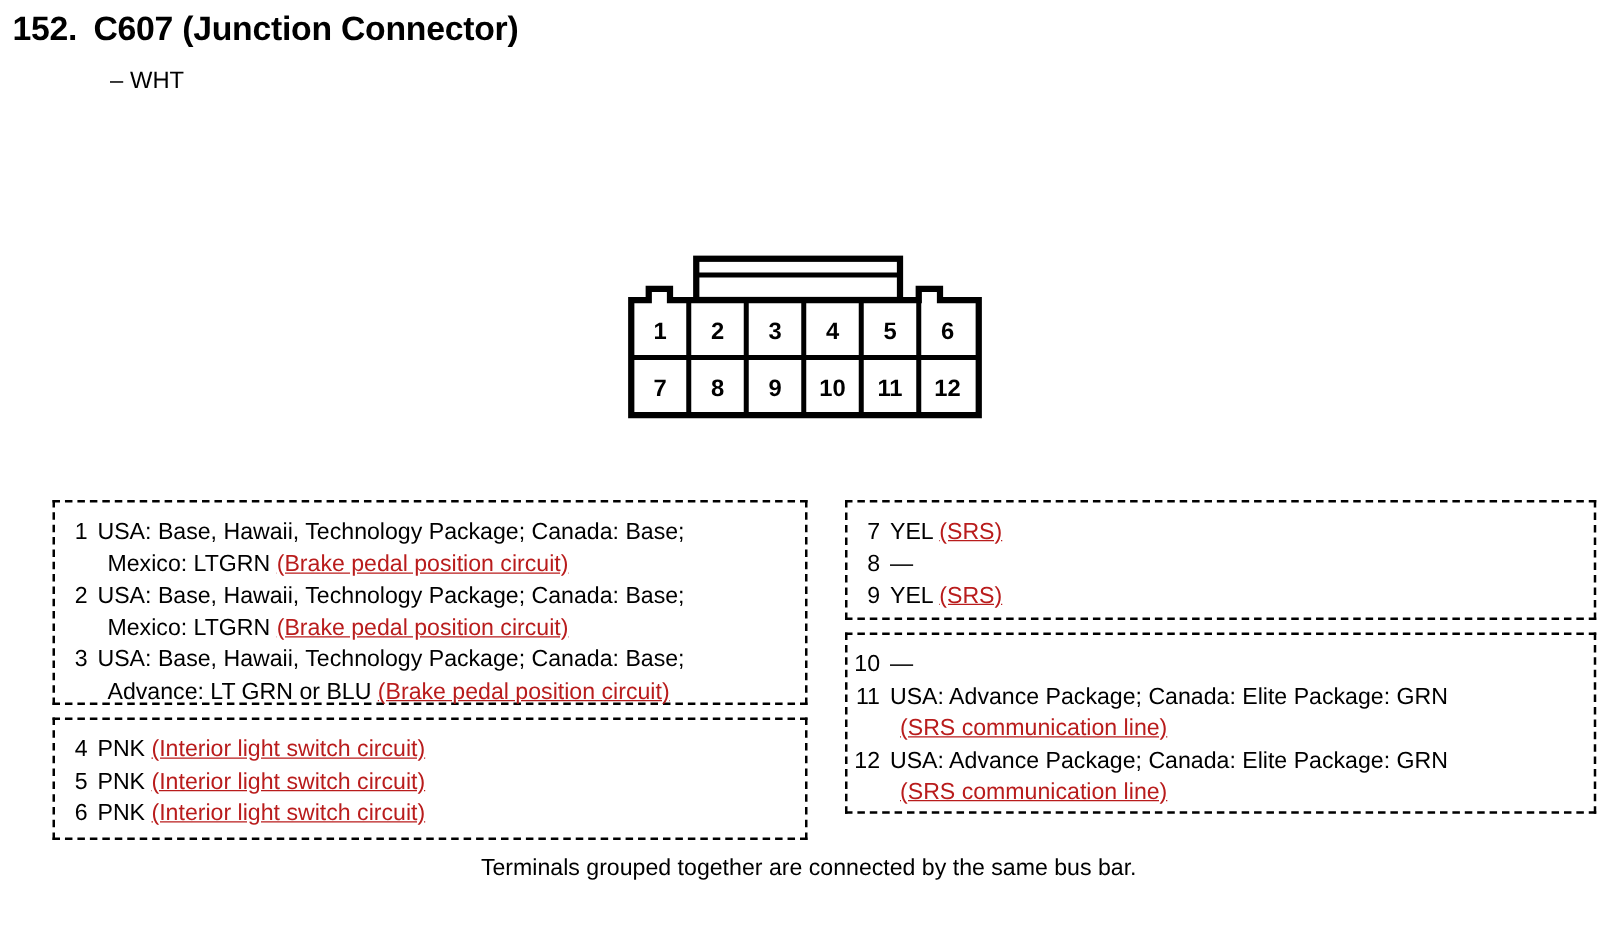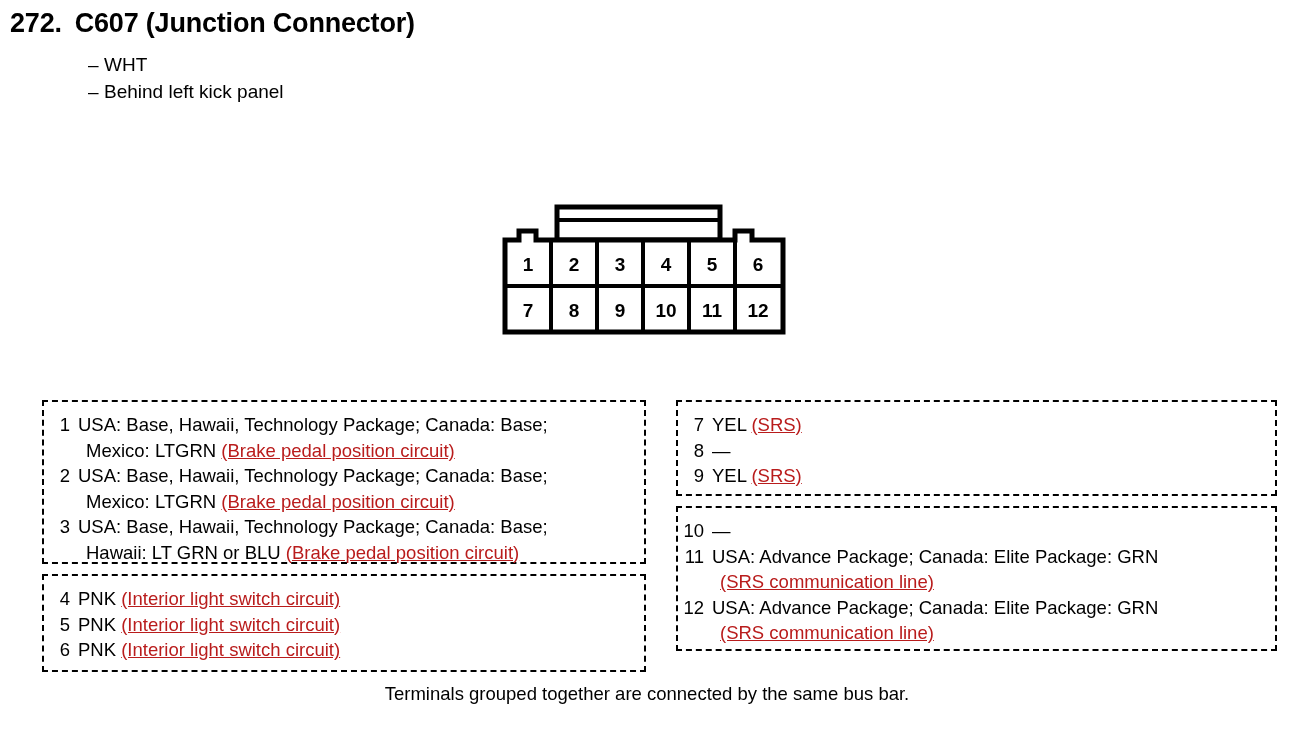--- a/index.html
+++ b/index.html
@@ -92,29 +92,26 @@
     top: 683px;
     width: 1294px;
     text-align: center;
     font-size: 18.5px;
   }
 </style>
 </head>
 <body>
 
 <div id="heading">
-  <span class="num">272.</span><span>C607 (Junction Connector)</span>
+  <span class="num">152.</span><span>C607 (Junction Connector)</span>
 </div>
 
 <div id="notes">
   <div class="note-line">
     <span class="note-dash">–</span><span>WHT</span>
-  </div>
-  <div class="note-line">
-    <span class="note-dash">–</span><span>Behind left kick panel</span>
   </div>
 </div>
 
 <div id="connector">
   <svg width="300" height="150" viewBox="0 0 300 150">
 
     <rect x="62" y="14" width="163" height="33" fill="#ffffff" stroke="#000000" stroke-width="5"></rect>
     <line x1="64" y1="27" x2="223" y2="27" stroke="#000000" stroke-width="4"></line>
 
     <path d="M 10 47
@@ -167,21 +164,21 @@
         <span>Mexico: LTGRN</span>
         <span class="circuit">(Brake pedal position circuit)</span>
       </div>
     </div>
     <div>
       <div class="pinrow">
         <span class="pin-no">3</span>
         <span class="pin-desc">USA: Base, Hawaii, Technology Package; Canada: Base;</span>
       </div>
       <div class="pin-cont">
-        <span>Hawaii: LT GRN or BLU</span>
+        <span>Advance: LT GRN or BLU</span>
         <span class="circuit">(Brake pedal position circuit)</span>
       </div>
     </div>
   </div>
 </div>
 
 <div class="pinbox" id="box-left-2">
   <div class="pinlist">
     <div class="pinrow">
       <span class="pin-no">4</span>

